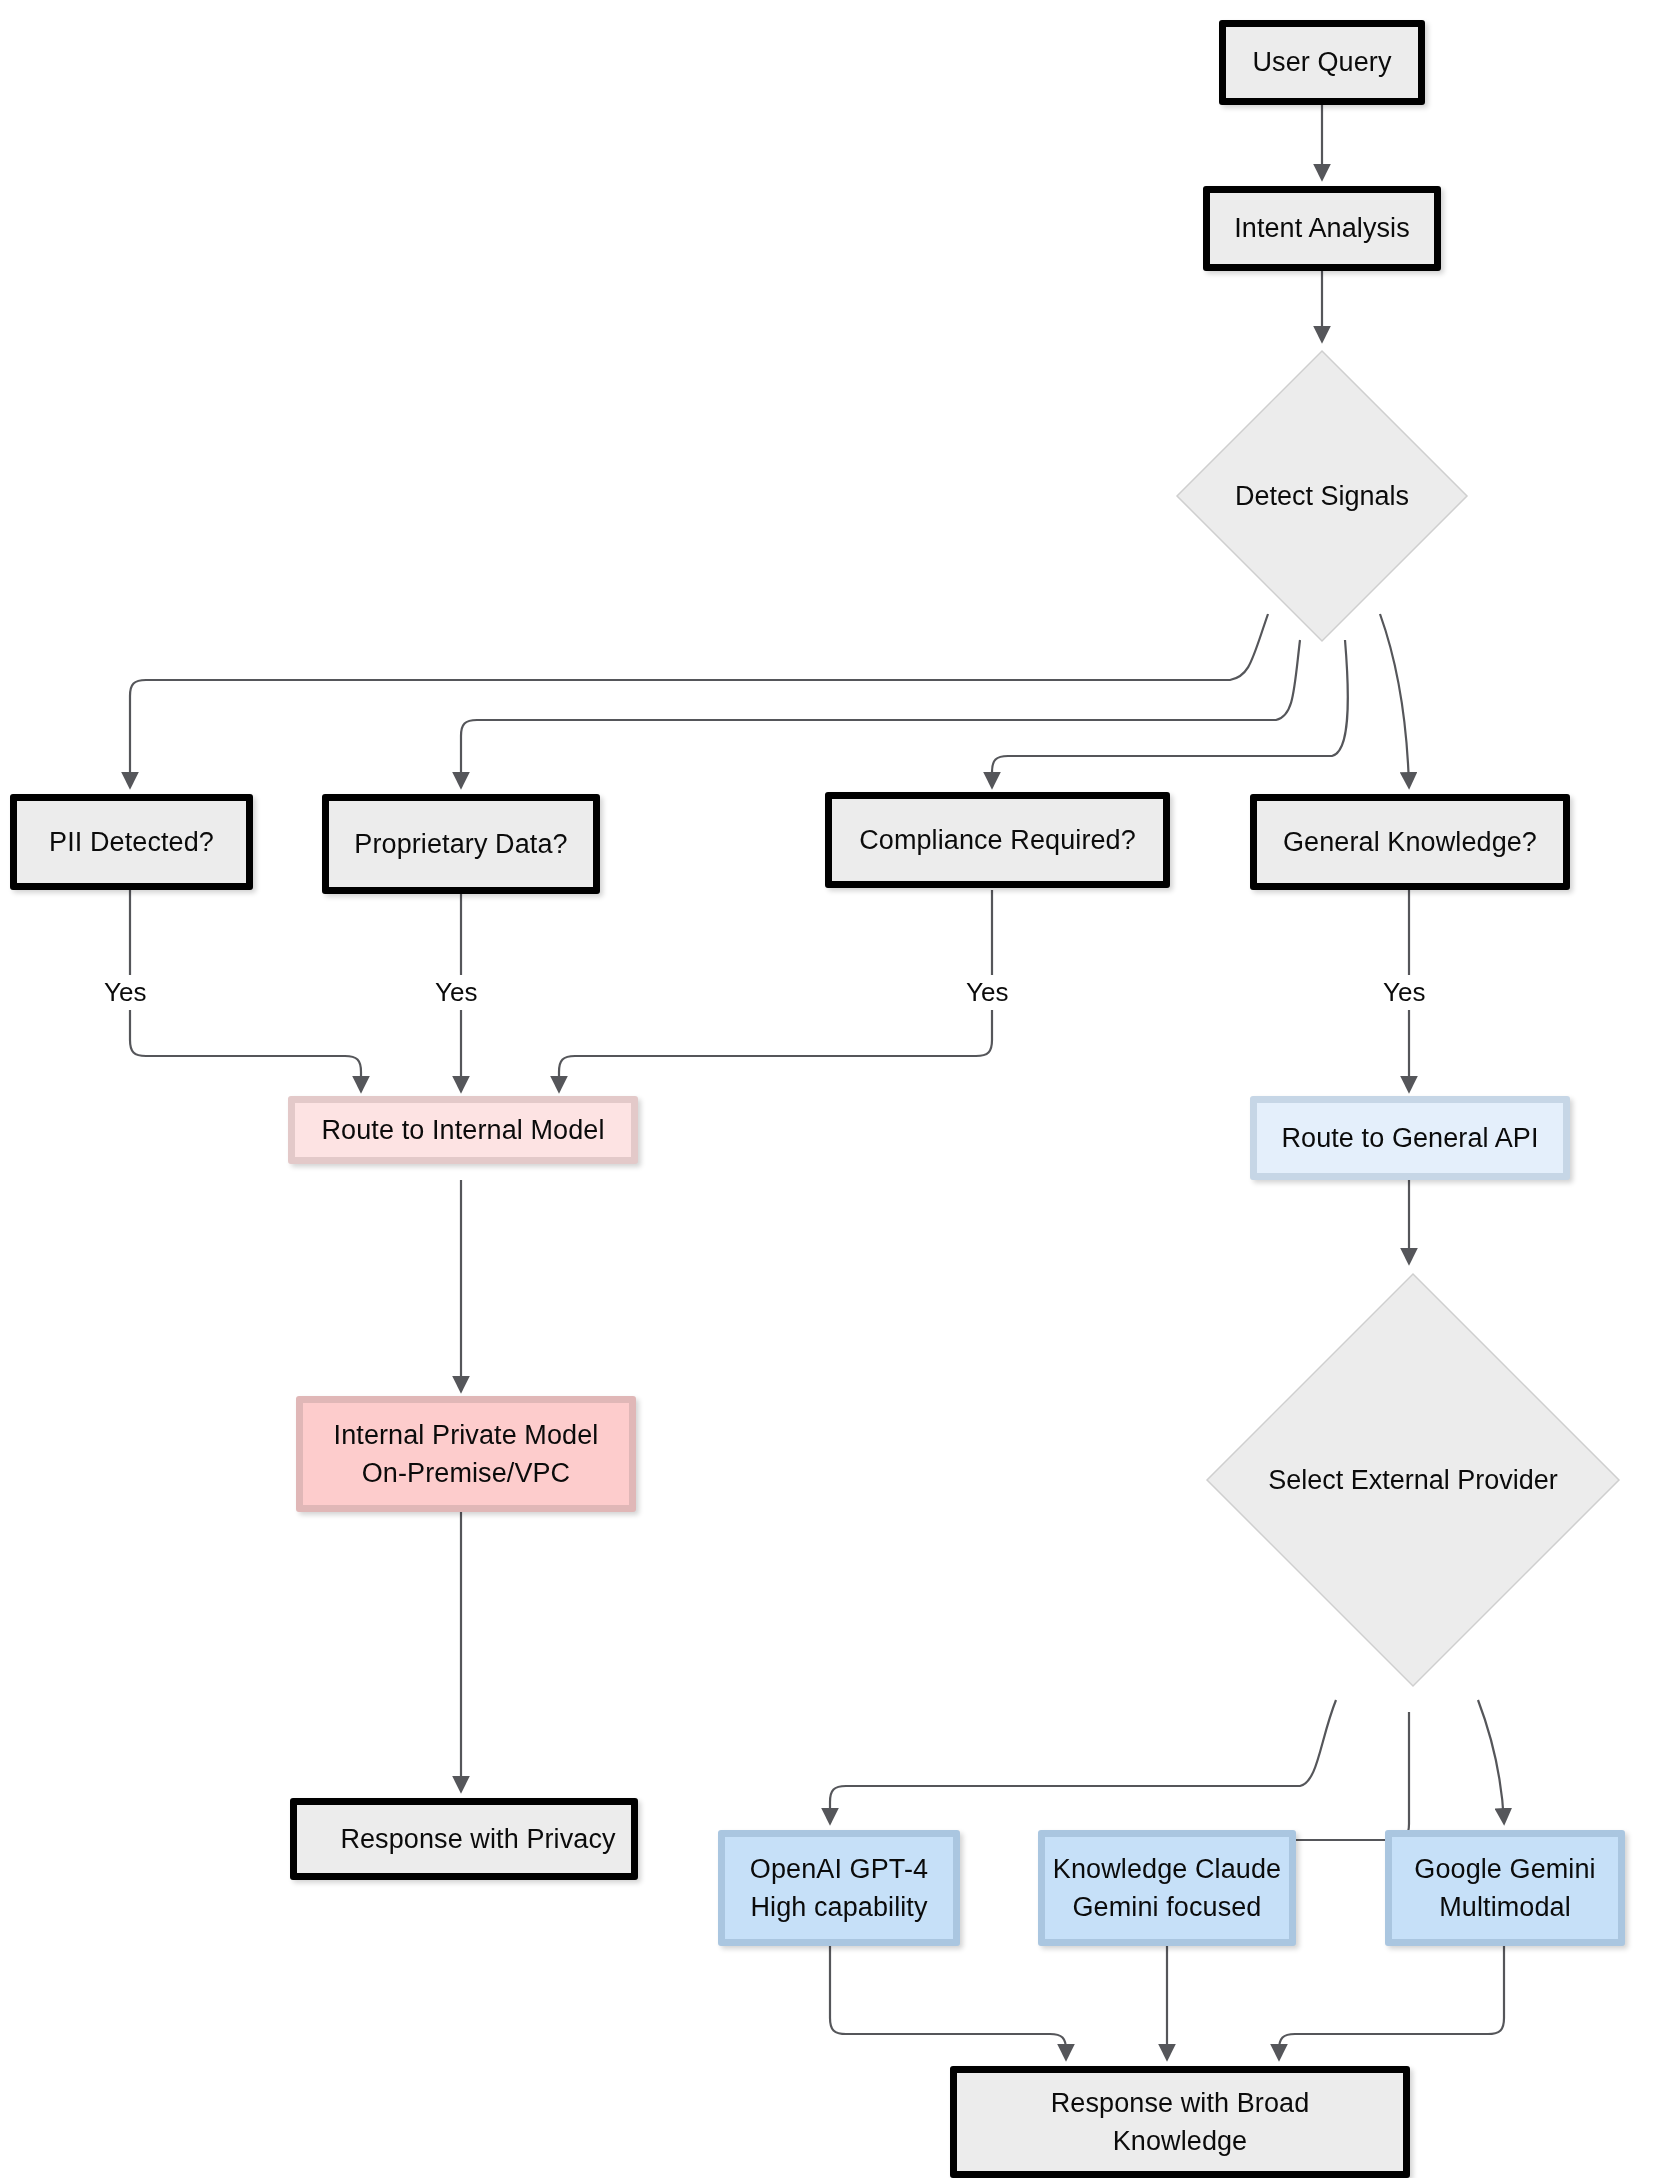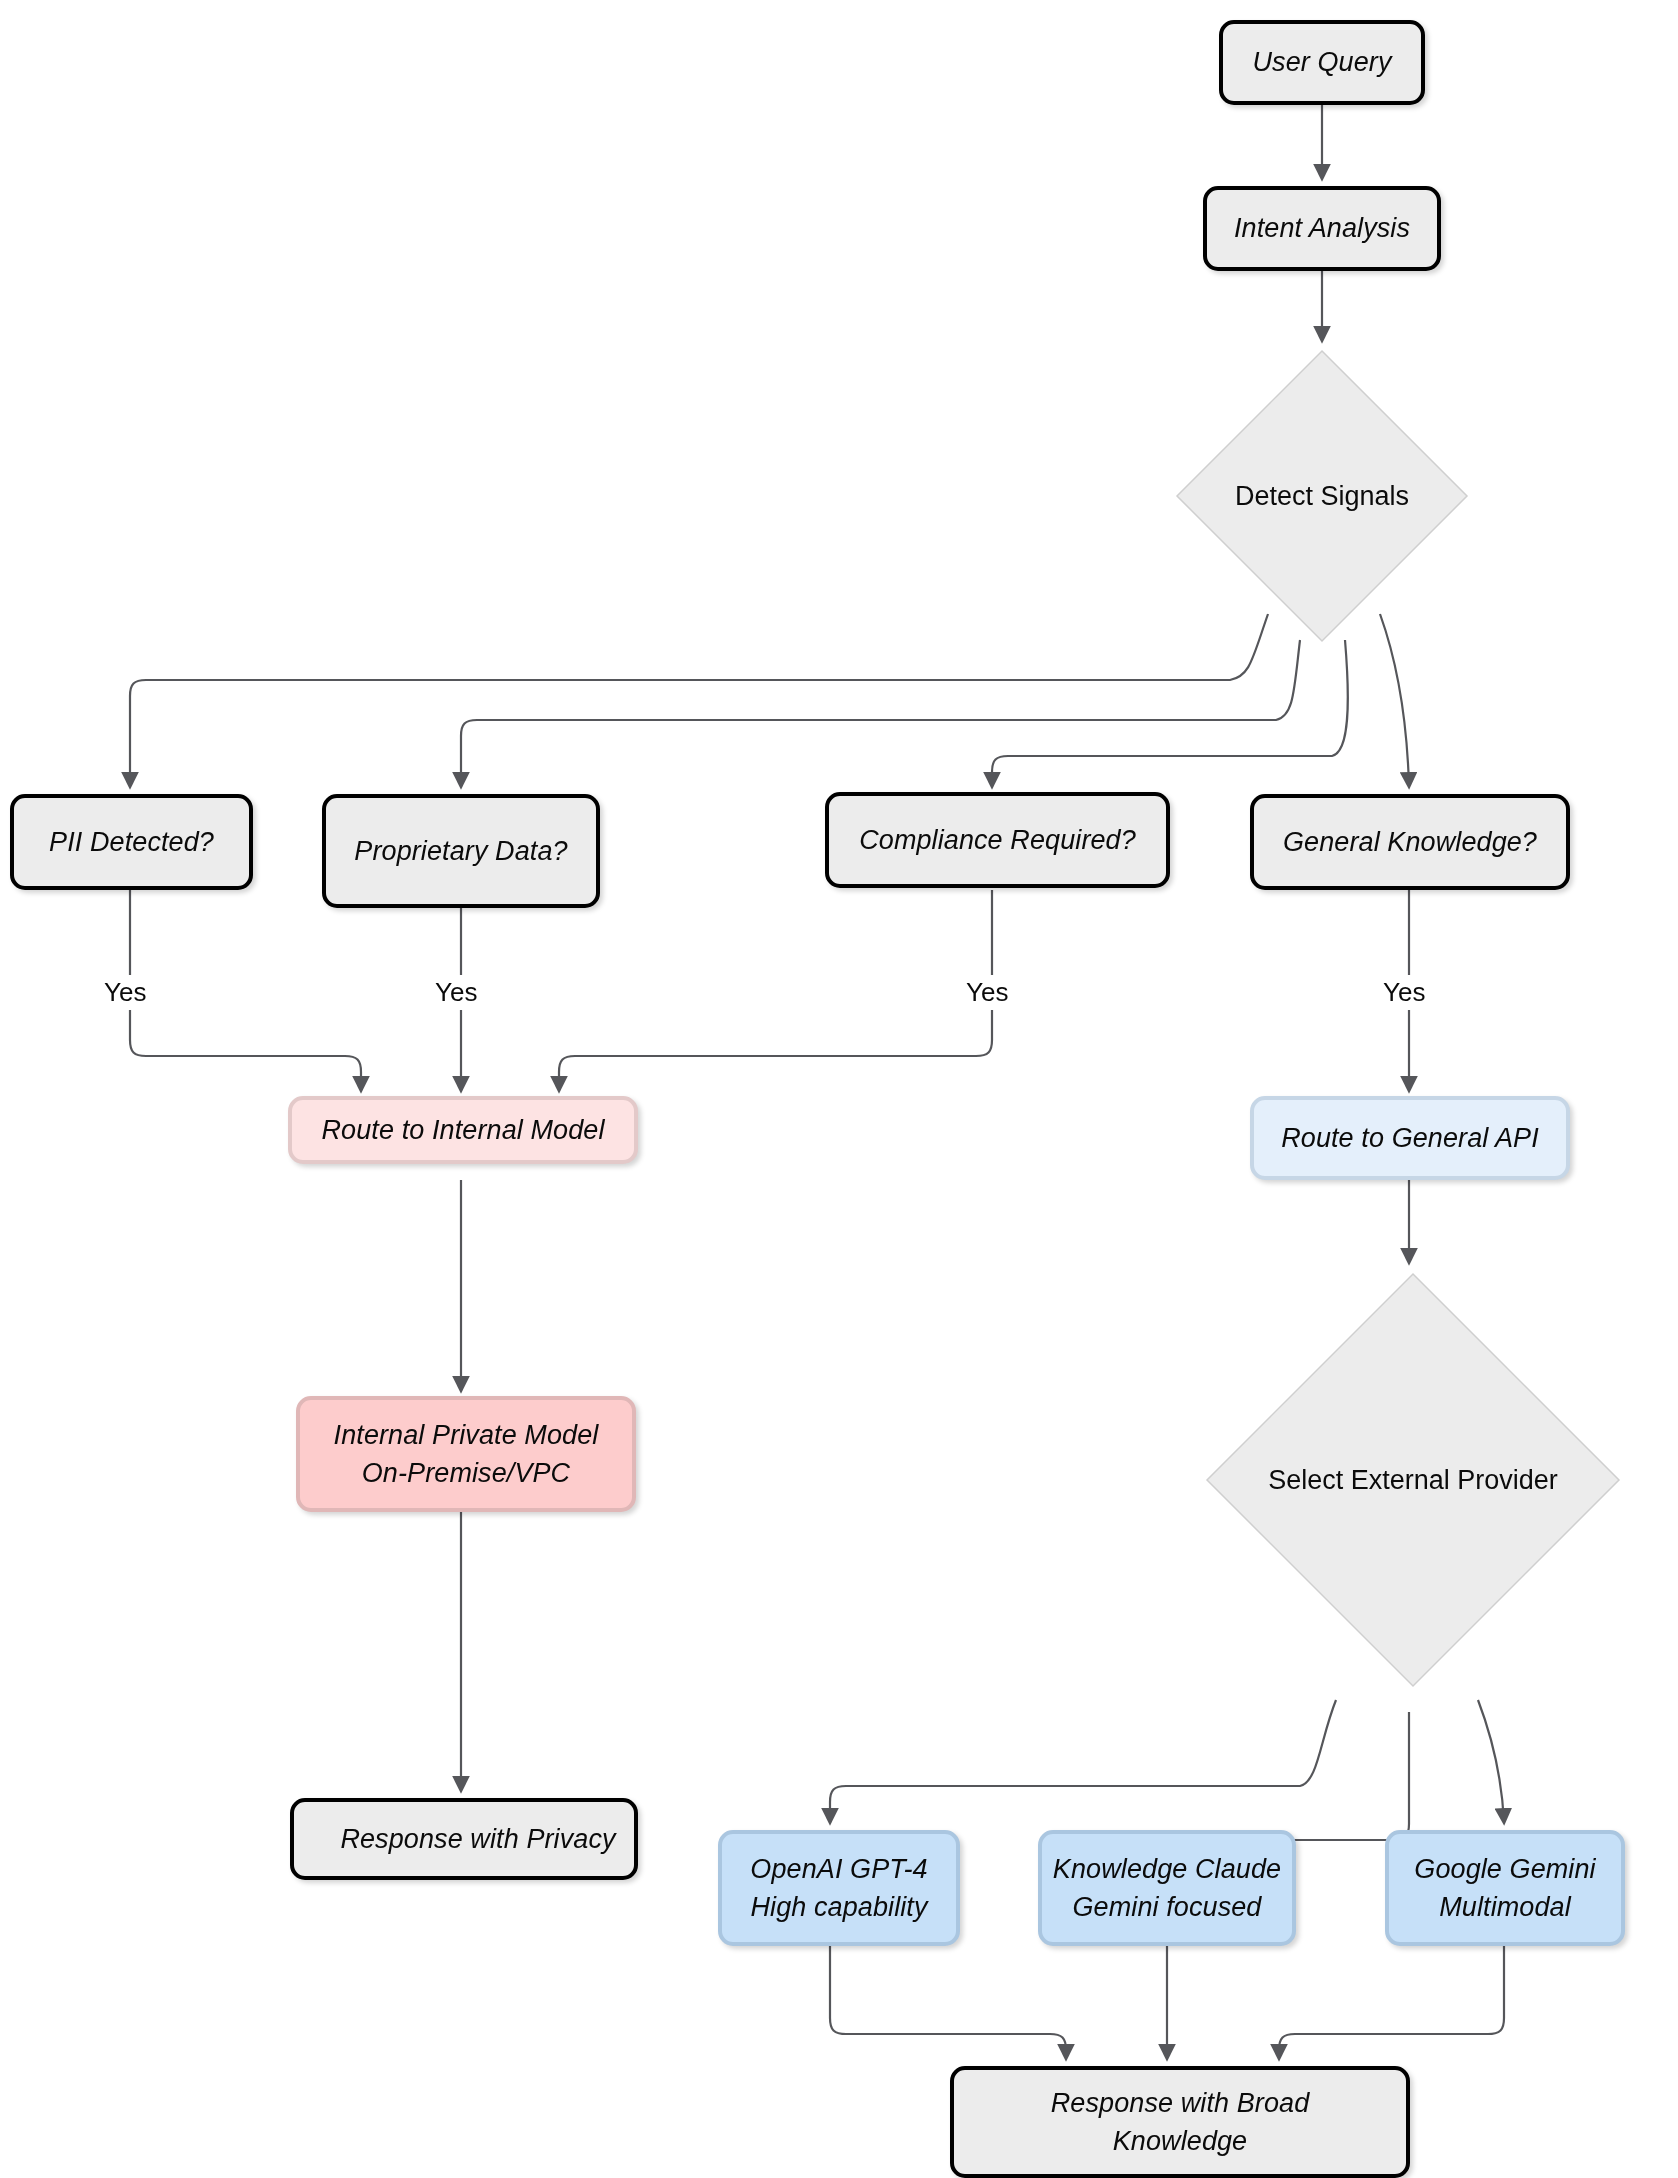--- a/index.html
+++ b/index.html
@@ -36,24 +36,23 @@
     display: flex;
     align-items: center;
     justify-content: center;
     text-align: center;
     color: #0b0b0b;
     font-size: 27px;
     line-height: 1.42;
     letter-spacing: 0.1px;
   }
   .node.rect {
-    border: 4px solid #000000;
-    border-radius: 15px;
+    border: 7px solid #000000;
+    border-radius: 3px;
     box-shadow: 3px 3px 5px rgba(0,0,0,0.17);
-    font-style: italic;
   }
   .node.gray   { background: #ececec; }
   .node.pink-l { background: #fde3e3; border-color: #e3c9c9; }
   .node.pink-d { background: #fdcccc; border-color: #e0b7b7; }
   .node.blue-l { background: #e4effb; border-color: #c6d6e6; }
   .node.blue-d { background: #c6e0f8; border-color: #aac6e0; }
 
   .diamond-wrap {
     position: absolute;
     display: flex;
@@ -147,21 +146,21 @@
     <svg class="diamond-shape" viewBox="0 0 296 296">
       <polygon points="148,3 293,148 148,293 3,148" fill="#ececec" stroke="#cfcfcf" stroke-width="1.5"></polygon>
     </svg>
     <span class="diamond-label">Detect Signals</span>
   </div>
 
   <div class="node rect gray" style="left:10px; top:794px; width:243px; height:96px;">
     <span>PII Detected?</span>
   </div>
 
-  <div class="node rect gray" style="left:322px; top:794px; width:278px; height:114px;">
+  <div class="node rect gray" style="left:322px; top:794px; width:278px; height:100px;">
     <span>Proprietary Data?</span>
   </div>
 
   <div class="node rect gray" style="left:825px; top:792px; width:345px; height:96px;">
     <span>Compliance Required?</span>
   </div>
 
   <div class="node rect gray" style="left:1250px; top:794px; width:320px; height:96px;">
     <span>General Knowledge?</span>
   </div>

